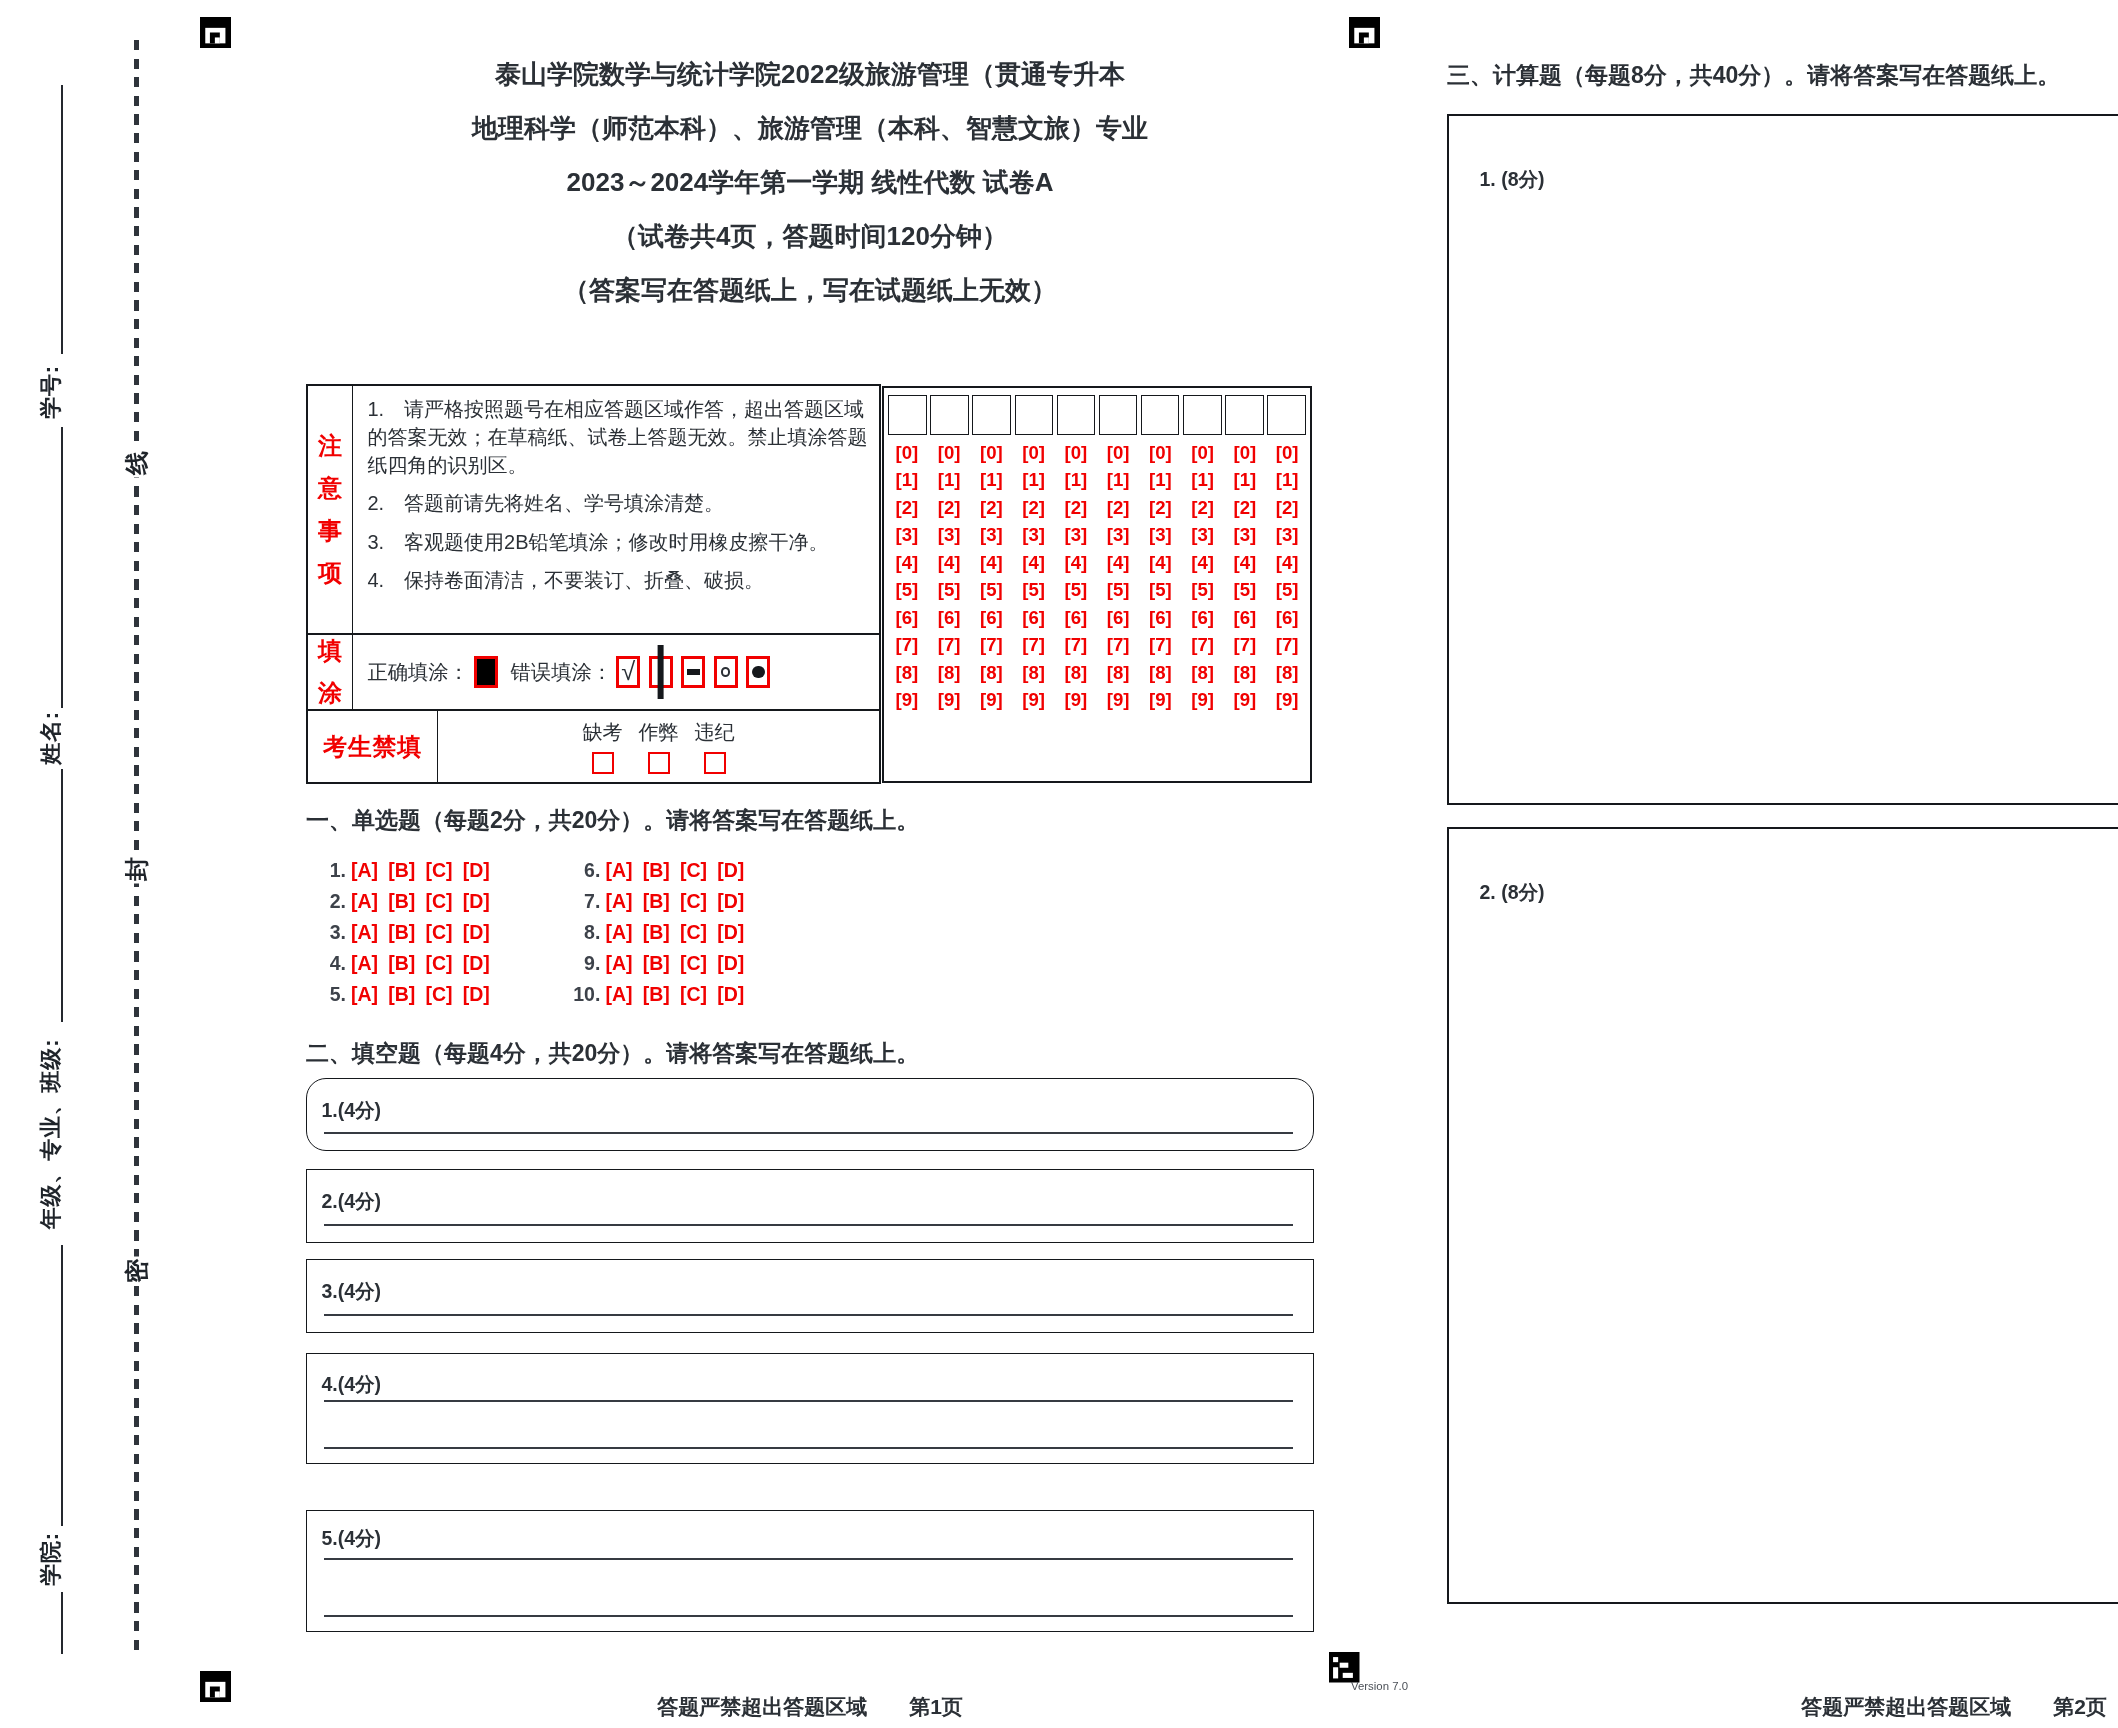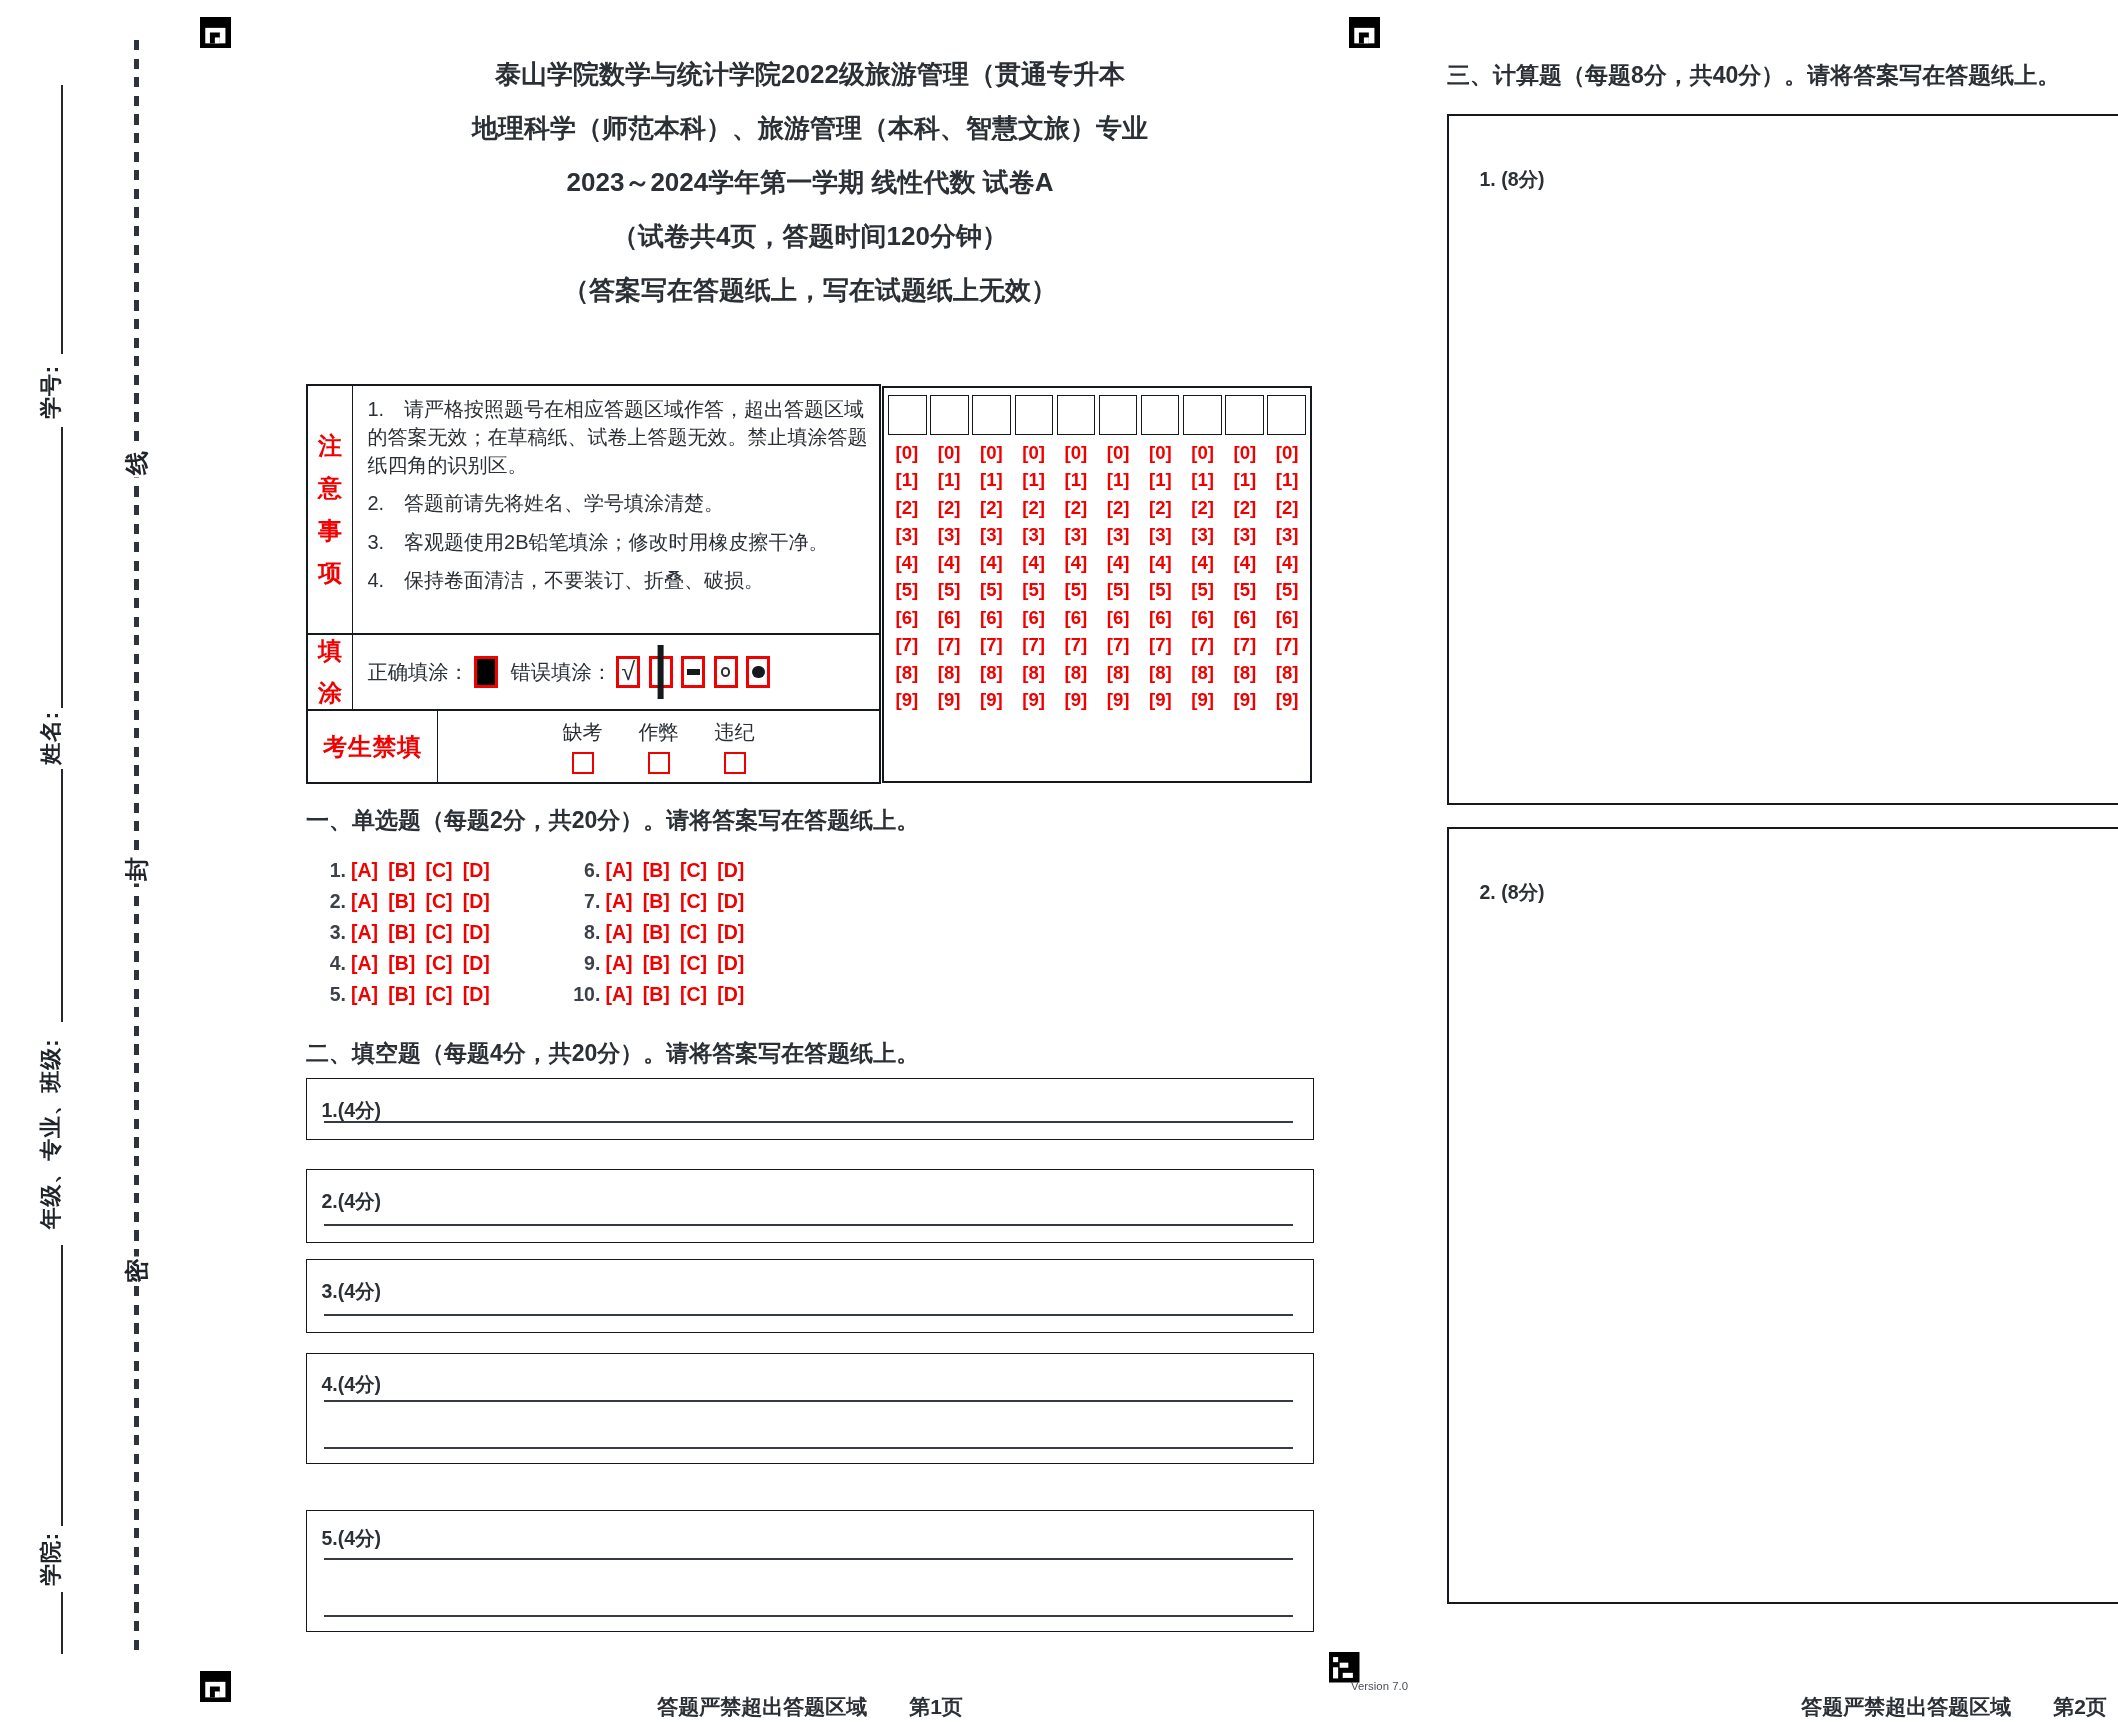--- a/index.html
+++ b/index.html
@@ -44,21 +44,21 @@
   .correct-box{width:24px;height:32px;background:#000;border:3px solid var(--red);margin:0 12.7px 0 5.1px;flex:none;}
   .wrong-box{width:24px;height:32px;border:3px solid var(--red);background:#fff;margin-right:8.5px;
     position:relative;display:flex;align-items:center;justify-content:center;flex:none;}
   .wm-check{font-size:25.4px;color:#2b3036;line-height:1;}
   .wm-vbar{position:absolute;left:50%;top:50%;transform:translate(-50%,-50%);width:6.8px;height:54px;background:#15181c;}
   .wm-hbar{width:12.7px;height:6px;background:#15181c;}
   .wm-ocircle{width:9.3px;height:9.3px;border:2.1px solid #2b3036;border-radius:50%;}
   .wm-fcircle{width:12.7px;height:12.7px;background:#15181c;border-radius:50%;}
   .n-label3{width:130px;border-right:1.7px solid var(--line);display:flex;align-items:center;
     justify-content:center;color:var(--red);font-size:24px;font-weight:700;letter-spacing:0.8px;}
-  .forbid-groups{flex:1;display:flex;align-items:center;justify-content:center;gap:36px;}
+  .forbid-groups{flex:1;display:flex;align-items:center;justify-content:center;gap:16px;}
   .forbid-group{display:flex;flex-direction:column;align-items:center;gap:6.8px;}
   .forbid-word{font-size:20px;font-weight:500;color:var(--ink);}
   .forbid-box{width:22px;height:22px;border:2.5px solid var(--red);background:#fff;}
 
   
   .id-box{position:absolute;left:882px;top:386px;width:430px;height:397px;
     border:2.1px solid var(--line);background:#fff;}
   .id-header{height:39px;line-height:38px;text-align:center;color:var(--red);
     font-size:22.5px;font-weight:700;border-bottom:1.7px solid var(--line);}
   .id-write-row{display:flex;gap:3.8px;margin:6.8px 4.2px 4.2px;}
@@ -413,21 +413,21 @@
           <span class="c-opt">[A]</span>
           <span class="c-opt">[B]</span>
           <span class="c-opt">[C]</span>
           <span class="c-opt">[D]</span>
         </div>
       </div>
     </div>
 
   <div class="sec-heading" id="heading-2">二、填空题（每题4分，共20分）。请将答案写在答题纸上。</div>
   <div id="blank-boxes">
-      <div class="blank-box" style="top: 1078px; height: 62px;">
+      <div class="blank-box" style="top: 1078px; height: 73px; border-radius: 20px;">
         <div class="blank-label" style="top: 18px;">1.(4分)</div>
         <div class="blank-line" style="bottom: 16px;"></div>
       </div>
       <div class="blank-box" style="top: 1169px; height: 74px;">
         <div class="blank-label" style="top: 18px;">2.(4分)</div>
         <div class="blank-line" style="bottom: 16px;"></div>
       </div>
       <div class="blank-box" style="top: 1259px; height: 74px;">
         <div class="blank-label" style="top: 18px;">3.(4分)</div>
         <div class="blank-line" style="bottom: 16px;"></div>

